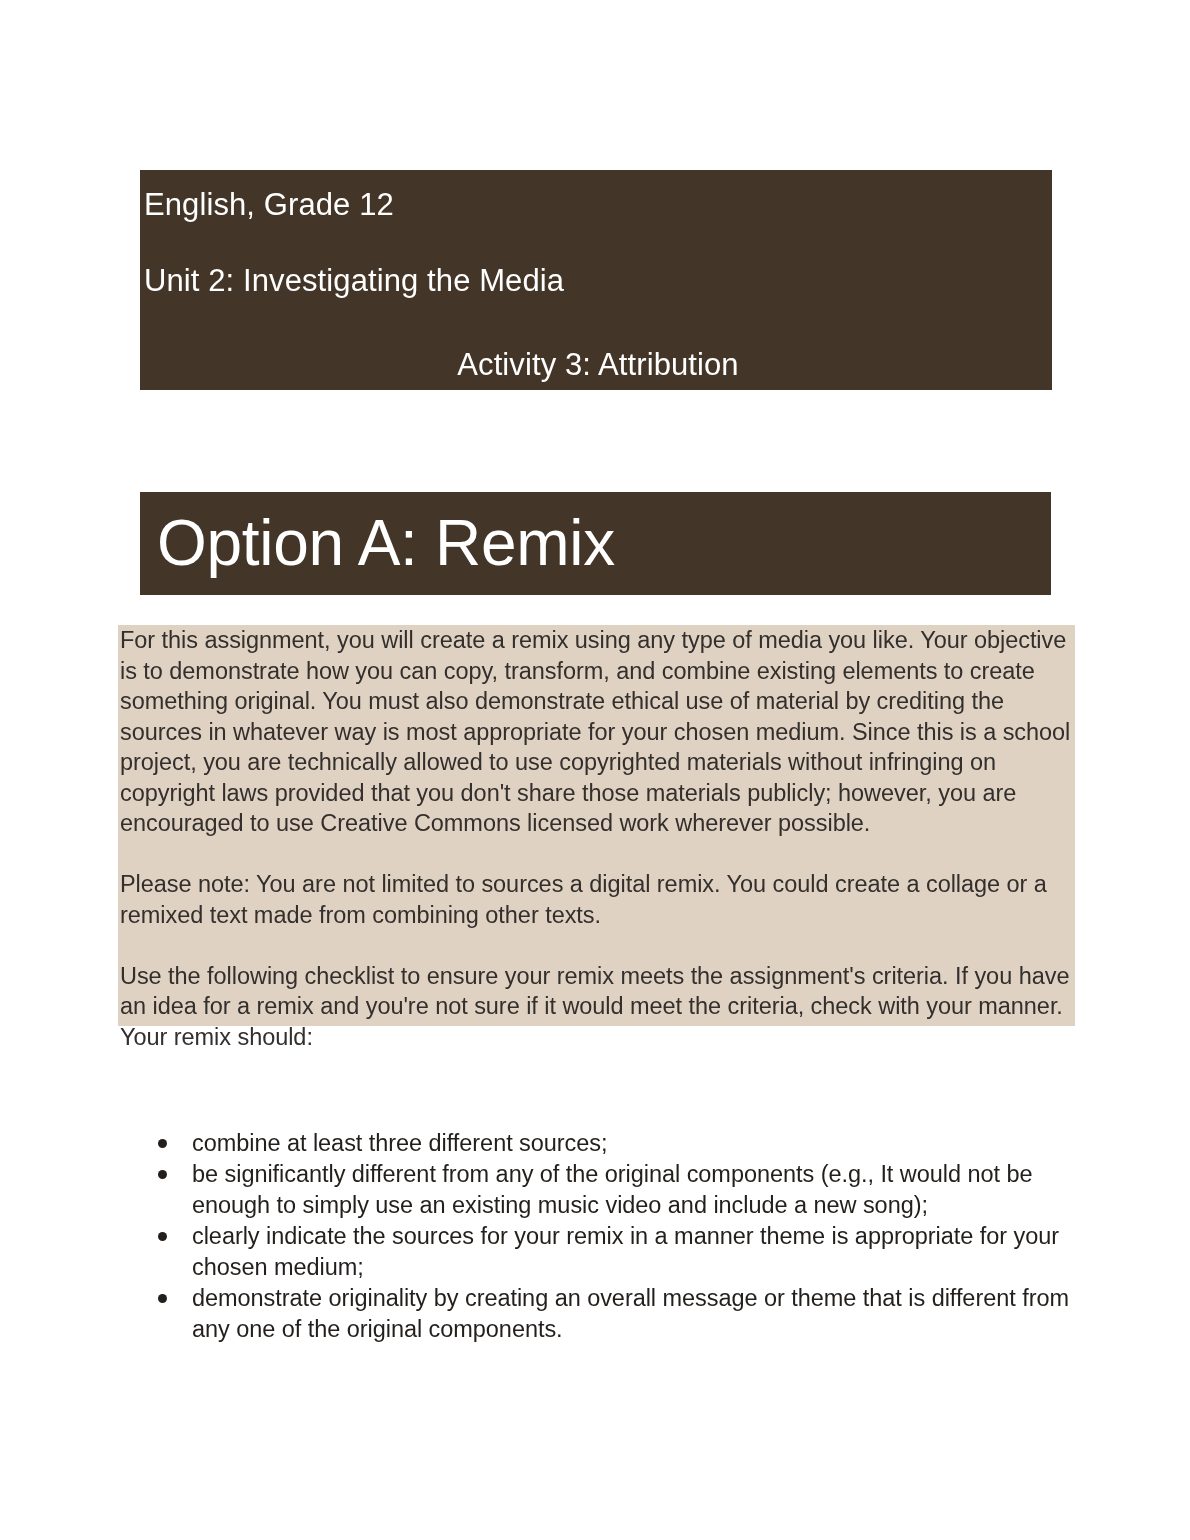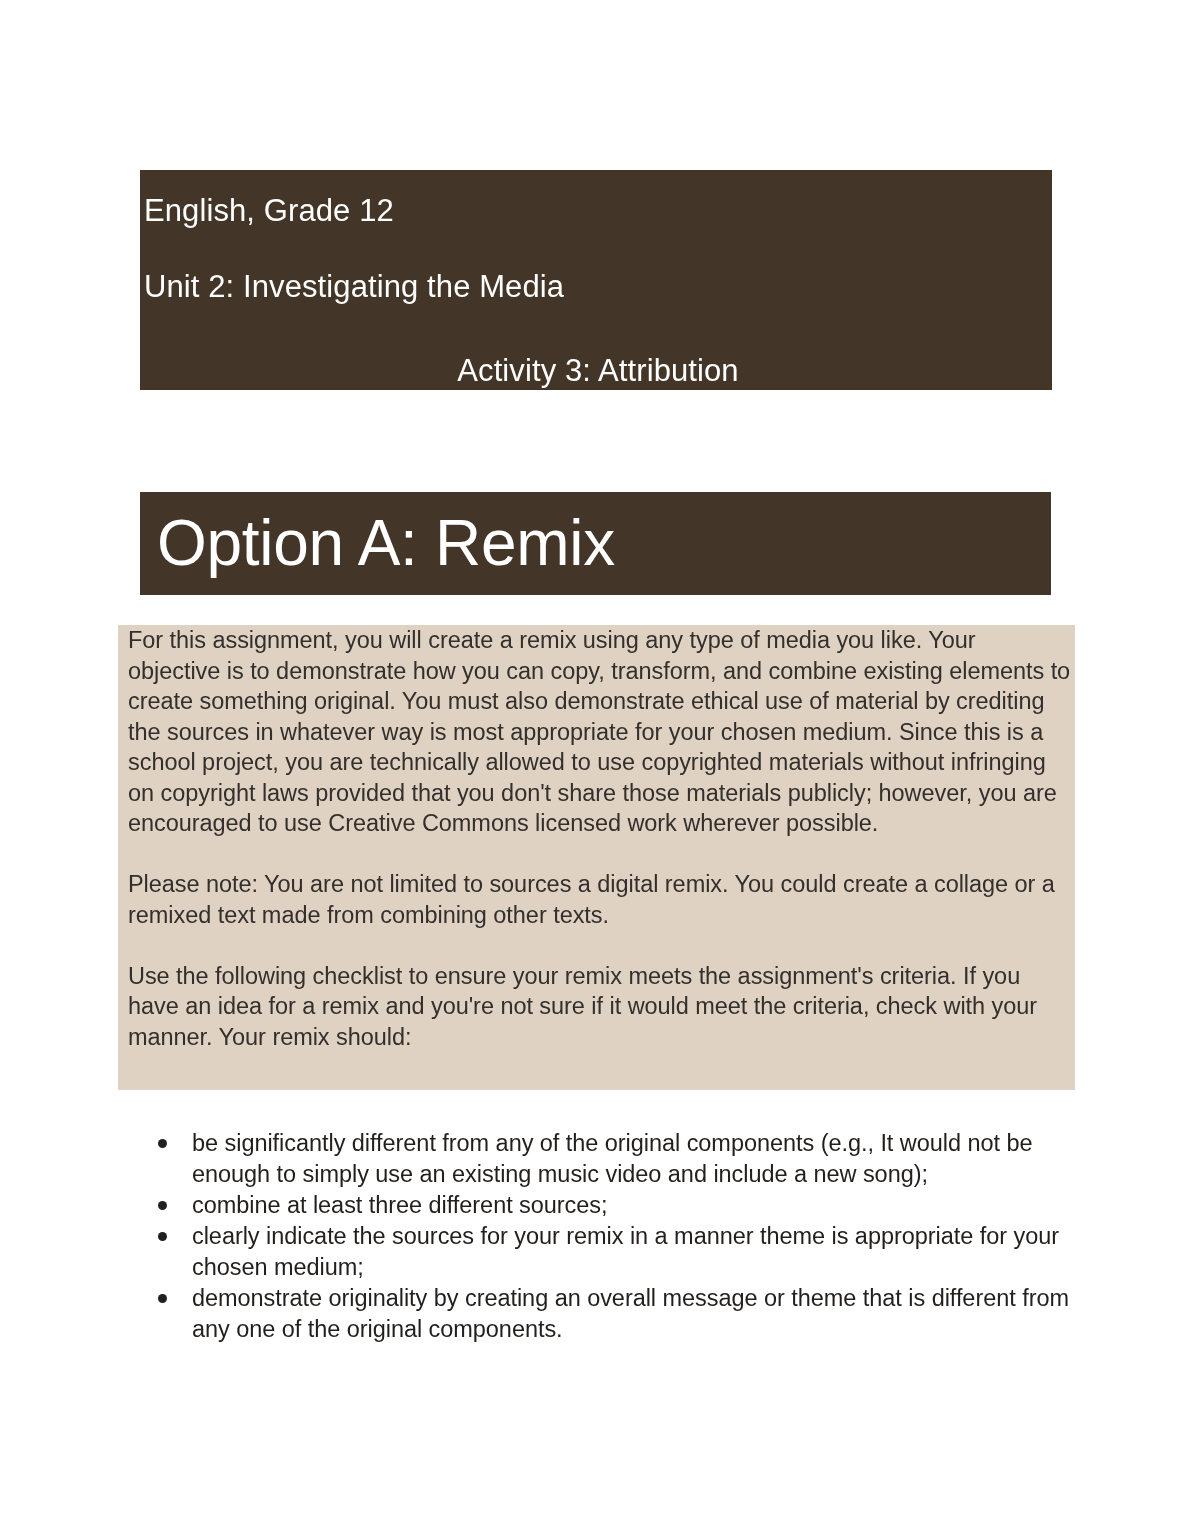--- a/index.html
+++ b/index.html
@@ -34,21 +34,21 @@
   }
   .course-banner .banner-line {
     color: #ffffff;
     font-size: 31px;
     line-height: 85px;
     height: 85px;
     padding-left: 4px;
     white-space: nowrap;
     letter-spacing: 0.1px;
   }
-  .course-banner .banner-line.l1 { height: 68px; line-height: 68px; padding-top: 7px; }
+  .course-banner .banner-line.l1 { height: 68px; line-height: 68px; padding-top: 1px; }
   .course-banner .banner-line.l2 { height: 84px; line-height: 84px; }
   .course-banner .banner-line.l3 { height: 84px; line-height: 84px; text-align: center; }
 
   
   .option-banner {
     position: absolute;
     left: 140px;
     top: 492px;
     width: 911px;
     height: 103px;
@@ -63,24 +63,24 @@
     white-space: nowrap;
     letter-spacing: -0.3px;
   }
 
   
   .body-block {
     position: absolute;
     left: 118px;
     top: 625px;
     width: 957px;
-    height: 465px;
+    height: 401px;
     background: #e0d2c3;
     box-sizing: border-box;
-    padding: 0 4px 0 10px;
+    padding: 0 4px 0 2px;
   }
   .body-block p {
     margin: 0;
     color: #332f2c;
     font-size: 23.5px;
     line-height: 30.5px;
     letter-spacing: -0.05px;
   }
   .body-block p.spacer {
     height: 30.5px;
@@ -134,25 +134,25 @@
     <p>For this assignment, you will create a remix using any type of media you like. Your objective is to demonstrate how you can copy, transform, and combine existing elements to create something original. You must also demonstrate ethical use of material by crediting the sources in whatever way is most appropriate for your chosen medium. Since this is a school project, you are technically allowed to use copyrighted materials without infringing on copyright laws provided that you don't share those materials publicly; however, you are encouraged to use Creative Commons licensed work wherever possible.</p>
     <p class="spacer"></p>
     <p>Please note: You are not limited to sources a digital remix. You could create a collage or a remixed text made from combining other texts.</p>
     <p class="spacer"></p>
     <p>Use the following checklist to ensure your remix meets the assignment's criteria. If you have an idea for a remix and you're not sure if it would meet the criteria, check with your manner. Your remix should:</p>
   </div>
 
   <ul class="checklist">
     <li>
       <span class="bullet-dot"></span>
-      <span>be significantly different from any of the original components (e.g., It would not be enough to simply use an existing music video and include a new song);</span>
+      <span>combine at least three different sources;</span>
     </li>
     <li>
       <span class="bullet-dot"></span>
-      <span>combine at least three different sources;</span>
+      <span>be significantly different from any of the original components (e.g., It would not be enough to simply use an existing music video and include a new song);</span>
     </li>
     <li>
       <span class="bullet-dot"></span>
       <span>clearly indicate the sources for your remix in a manner theme is appropriate for your chosen medium;</span>
     </li>
     <li>
       <span class="bullet-dot"></span>
       <span>demonstrate originality by creating an overall message or theme that is different from any one of the original components.</span>
     </li>
   </ul>

